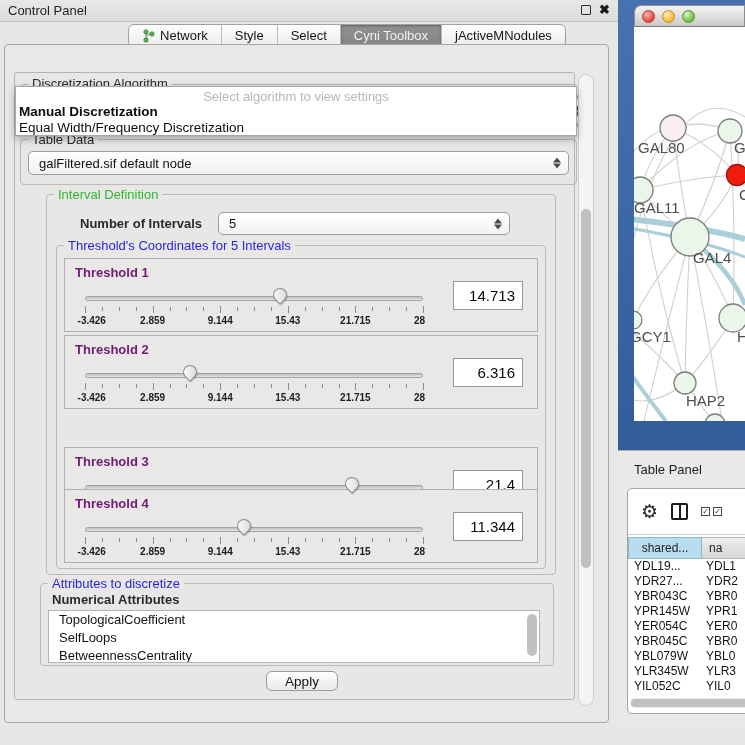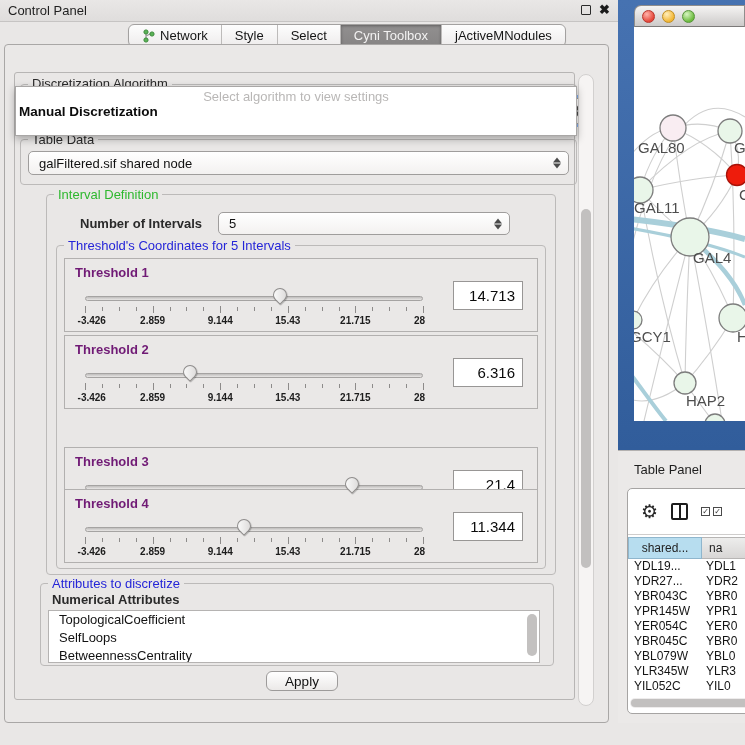--- a/index.html
+++ b/index.html
@@ -181,26 +181,27 @@
   <div class="combo focus-ring" style="left:28px; top:98px; width:562px; height:26px;">
     <span class="spinner">
         <i class="up"></i>
         <i class="dn"></i>
       </span>
   </div>
 
   <div class="popup">
     <div class="hint">Select algorithm to view settings</div>
     <div class="item bold">Manual Discretization</div>
+    <div class="item">Equal Width/Frequency Discretization</div>
   </div>
 
   <div class="grp" style="left:20px; top:139px; width:557px; height:46px;"></div>
   <div class="grp-label lbl-dark" style="left:28px; top:132px;">Table Data</div>
   <div class="combo" style="left:28px; top:151px; width:541px; height:24px;">
-    <span>galFiltered.sif shared node</span>
+    <span>galFiltered.sif default node</span>
     <span class="spinner">
         <i class="up"></i>
         <i class="dn"></i>
       </span>
   </div>
 
   <div class="grp" style="left:46px; top:194px; width:510px; height:381px;"></div>
   <div class="grp-label lbl-green" style="left:54px; top:187px;">Interval Definition</div>
 
   <div class="grp-label lbl-dark" style="left:76px; top:216px; font-weight:bold; background:transparent;">Number of Intervals</div>

